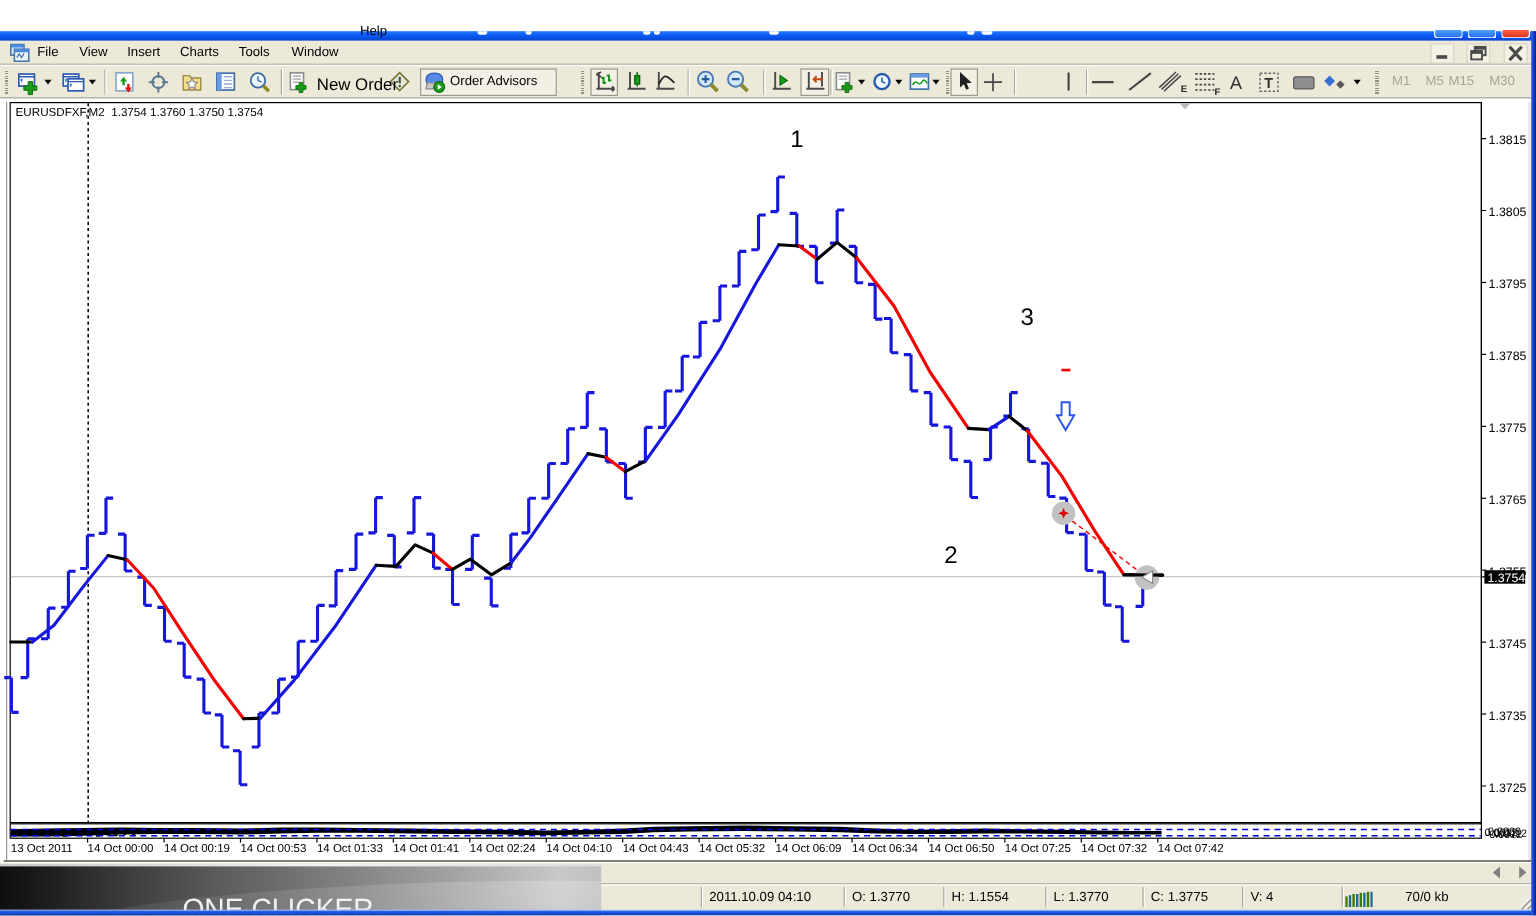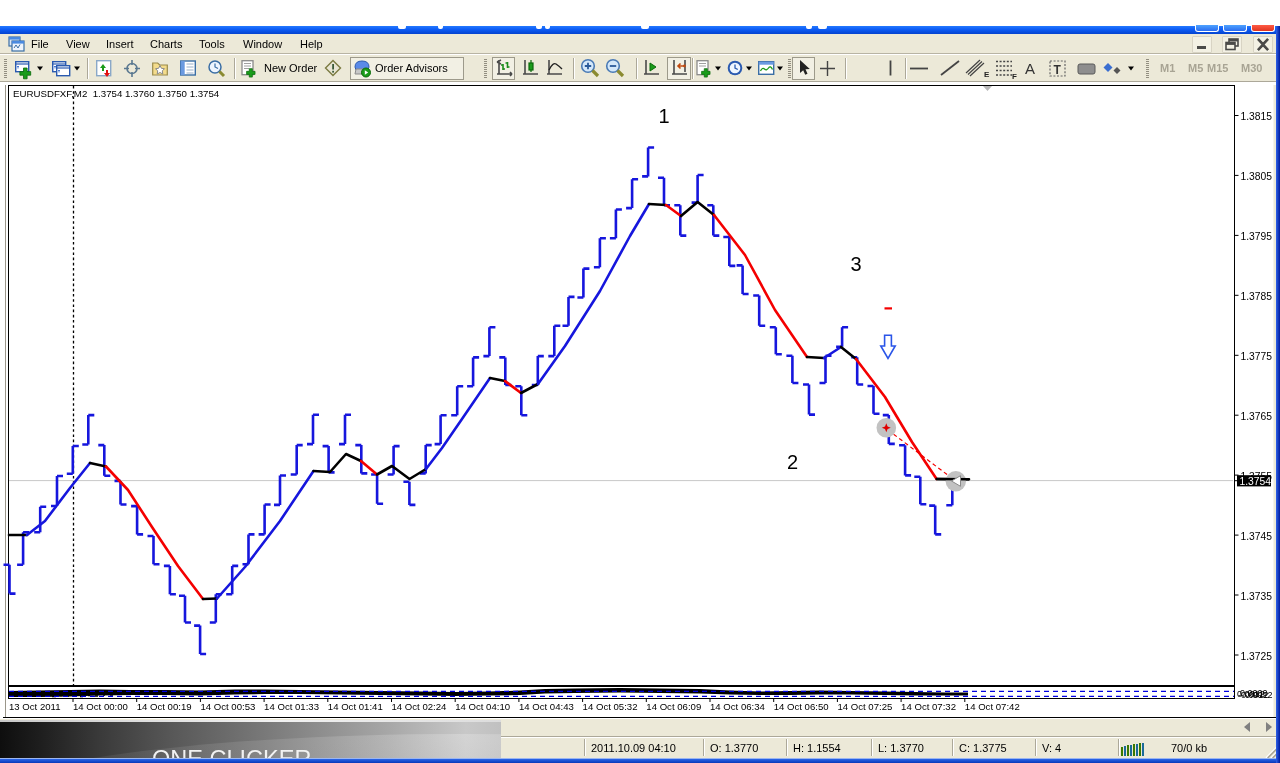--- a/index.html
+++ b/index.html
@@ -1,21 +1,21 @@
 <!DOCTYPE html>
 <html><head><meta charset="utf-8"><style>
 *{margin:0;padding:0;box-sizing:border-box}
 body{width:1280px;height:763px;position:relative;background:#fff;overflow:hidden;
  font-family:"Liberation Sans",sans-serif;-webkit-font-smoothing:antialiased}
 .abs{position:absolute}
 .beige{background:#ece9d8}
 .menuitem{position:absolute;top:0;height:36px;line-height:20px;font-size:11px;color:#000}
 .statxt{position:absolute;top:741px;font-size:11px;color:#000;height:14px;line-height:14px}
 .stasep{position:absolute;top:739px;height:17px;width:1px;background:#aca899;box-shadow:1px 0 0 #fff}
-.perio{position:absolute;top:62px;font-size:11px;color:#a8a494;font-weight:bold}
+.perio{position:absolute;top:62px;font-size:11px;color:#a8a494;font-weight:normal}
 </style></head>
 <body>
 
 <div class="abs" style="left:0;top:0;width:1280px;height:26px;background:#fff"></div>
 <div class="abs" style="left:0;top:26px;width:1280px;height:8px;background:linear-gradient(180deg,#2479ff 0%,#0c5bf4 45%,#0443cf 100%)"></div>
 <div class="abs" style="left:398px;top:26px;width:8px;height:3px;background:#fff;border-radius:0 0 2px 2px"></div>
 <div class="abs" style="left:438px;top:26px;width:5px;height:3px;background:#fff;border-radius:0 0 2px 2px"></div>
 <div class="abs" style="left:536px;top:26px;width:6px;height:3px;background:#fff;border-radius:0 0 2px 2px"></div>
 <div class="abs" style="left:545px;top:26px;width:5px;height:3px;background:#fff;border-radius:0 0 2px 2px"></div>
 <div class="abs" style="left:641px;top:26px;width:8px;height:3px;background:#fff;border-radius:0 0 2px 2px"></div>
@@ -24,21 +24,21 @@
 <div class="abs" style="left:1195px;top:25px;width:24px;height:6.5px;background:linear-gradient(180deg,#4ea3ff,#2a6cf0);border:1px solid #fff;border-top:none;border-radius:0 0 3px 3px"></div>
 <div class="abs" style="left:1223px;top:25px;width:24px;height:6.5px;background:linear-gradient(180deg,#4ea3ff,#2a6cf0);border:1px solid #fff;border-top:none;border-radius:0 0 3px 3px"></div>
 <div class="abs" style="left:1251px;top:25px;width:24px;height:6.5px;background:linear-gradient(180deg,#ff5b45,#e03520);border:1px solid #fff;border-top:none;border-radius:0 0 3px 3px"></div>
 <div class="abs beige" style="left:0;top:34px;width:1280px;height:20px;border-bottom:1px solid #b8b4a4"></div>
 <div class="menuitem" style="left:31px;top:34px">File</div>
 <div class="menuitem" style="left:66px;top:34px">View</div>
 <div class="menuitem" style="left:106px;top:34px">Insert</div>
 <div class="menuitem" style="left:150px;top:34px">Charts</div>
 <div class="menuitem" style="left:199px;top:34px">Tools</div>
 <div class="menuitem" style="left:243px;top:34px">Window</div>
-<div class="menuitem" style="left:300px;top:34px">Help</div>
+<div class="menuitem" style="left:300px;top:16px">Help</div>
 <svg class="abs" style="left:8px;top:36px" width="17" height="16" viewBox="0 0 17 16">
 <rect x="1" y="1" width="11" height="9" fill="#dce8f8" stroke="#3a6ea5" stroke-width="1.2"></rect>
 <rect x="1" y="1" width="11" height="2.6" fill="#4a8ae0"></rect>
 <rect x="4" y="5" width="12" height="10" fill="#eef4fc" stroke="#3a6ea5" stroke-width="1.2"></rect>
 <rect x="4" y="5" width="12" height="2.6" fill="#4a8ae0"></rect>
 <path d="M6 12 L8 9 L10 12 L12 8.5" fill="none" stroke="#3a6ea5" stroke-width="1"></path>
 </svg>
 <div class="abs" style="left:1192px;top:36px;width:20px;height:17px;background:#f3f1e4;border:1px solid #d8d4c4;border-radius:1px"></div>
 <div class="abs" style="left:1222px;top:36px;width:20px;height:17px;background:#f3f1e4;border:1px solid #d8d4c4;border-radius:1px"></div>
 <div class="abs" style="left:1253px;top:36px;width:20px;height:17px;background:#f3f1e4;border:1px solid #d8d4c4;border-radius:1px"></div>
@@ -247,21 +247,21 @@
 <text x="1025" y="19" font-size="15" fill="#333" font-family="Liberation Sans,sans-serif">A</text>
 <rect x="1050" y="6" width="15" height="15" fill="none" stroke="#666" stroke-width="1.2" stroke-dasharray="2 1.6"></rect>
     <text x="1053.5" y="18.5" font-size="12" font-weight="bold" fill="#333">T</text>
 <rect x="1078" y="9" width="17" height="10" rx="2" fill="#8e8e8e" stroke="#5a5a5a"></rect>
 <g>
       <path d="M1108 8 l4.5 4.5 -4.5 4.5 -4.5 -4.5 z" fill="#3a6ed0"></path>
       <path d="M1117 12 l3.5 3.5 -3.5 3.5 -3.5 -3.5 z" fill="#555"></path>
     </g>
 <path d="M1128 11.5 h6 l-3 4 z" fill="#000"></path>
 </svg>
-<div class="abs" style="left:264px;top:62px;font-size:11px">New Order</div>
+<div class="abs" style="left:264px;top:62px;font-size:14px">New Order</div>
 <div class="abs" style="left:375px;top:62px;font-size:11px">Order Advisors</div>
 <div class="perio" style="left:1160px">M1</div>
 <div class="perio" style="left:1188px">M5</div>
 <div class="perio" style="left:1207px">M15</div>
 <div class="perio" style="left:1241px">M30</div>
 <svg class="abs" style="left:0;top:85px" width="1280" height="633" viewBox="0 85 1280 633" font-family="Liberation Sans,sans-serif">
 <rect x="0" y="85" width="1280" height="633" fill="#fff"></rect>
 <line x1="5.5" y1="85" x2="5.5" y2="717" stroke="#9a968a" stroke-width="1"></line>
 <rect x="8.5" y="85.5" width="1226" height="600" fill="#fff" stroke="#000" stroke-width="1"></rect>
 <rect x="1273.5" y="85" width="3" height="633" fill="#ece9d8"></rect>

